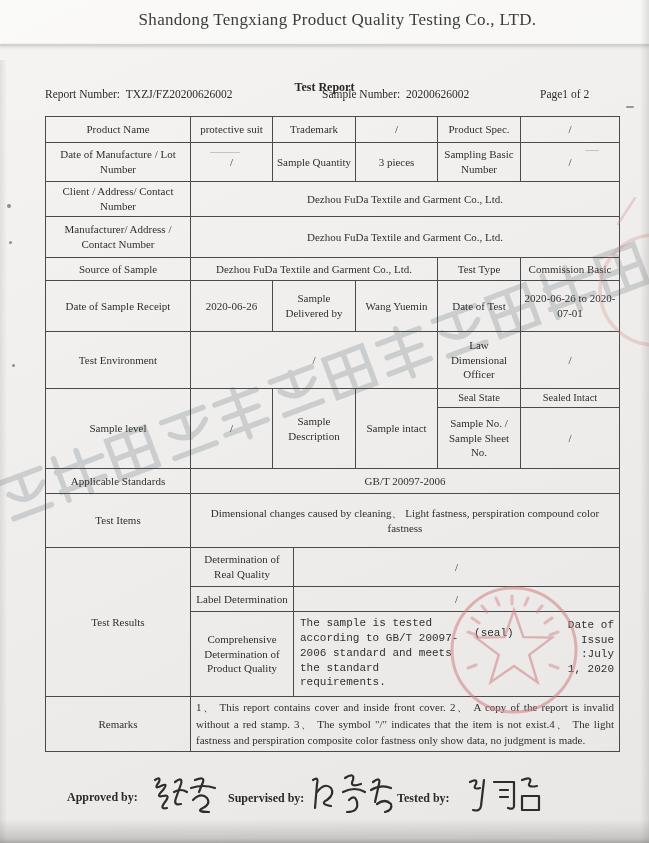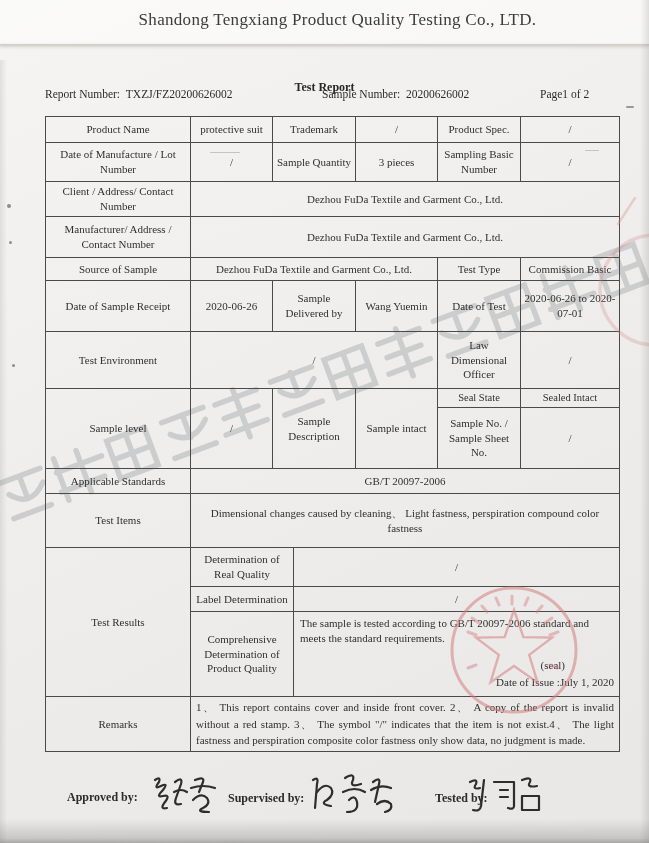--- a/index.html
+++ b/index.html
@@ -30,21 +30,21 @@
      border:1px solid #4a4a4a; display:flex; flex-direction:column;
      font-size:11px; color:#303030;}
   .r{display:flex; border-bottom:1px solid #4a4a4a; box-sizing:border-box;}
   .r.nb{border-bottom:none;}
   .c{border-right:1px solid #4a4a4a; box-sizing:border-box; display:flex;
      align-items:center; justify-content:center; text-align:center;
      padding:1px 3px; line-height:1.32; overflow:hidden;}
   .c.last{border-right:none; flex:1;}
   .col{display:flex; flex-direction:column; flex:1; box-sizing:border-box;}
   .w145{width:145px;} .w82{width:82px;} .w83{width:83px;} .w103{width:103px;}
-  .comp{flex-direction:column; align-items:stretch; justify-content:flex-start; text-align:left; padding:3px 2px 2px 2px;}
+  .comp{flex-direction:row; align-items:stretch; justify-content:flex-start; text-align:left; padding:3px 2px 2px 2px;font-family:Liberation Mono, monospace;}
   .comp .stmt{margin:1px 4px; line-height:1.35;}
   .comp .sealnote{text-align:right; margin:11px 52px 0 0;}
   .comp .issue{text-align:right; margin:3px 3px 0 0;}
   .remarks-val{text-align:justify; padding:2px 5px; line-height:1.5; align-items:flex-start;}
 
   .footer-label{position:absolute; font-size:12px; font-weight:600; color:#2b2b2b; white-space:nowrap;}
   .sig{position:absolute;}
   .sig path{fill:none; stroke:#2d2d2d; stroke-width:2.2; stroke-linecap:round; stroke-linejoin:round;}
 
   .wm{position:absolute; left:-4px; top:462px; width:700px; height:86px;
@@ -249,21 +249,21 @@
     <path d="M8,10 Q14,6 12,14 L10,38"></path>
     <path d="M12,22 Q20,12 26,18 Q30,24 22,30 Q14,34 26,36"></path>
     <path d="M40,8 Q50,2 48,10 Q44,18 56,14"></path>
     <path d="M38,22 Q50,16 60,22"></path>
     <path d="M44,30 Q50,24 52,32 Q54,42 42,42"></path>
     <path d="M68,12 Q76,6 74,14 L70,32"></path>
     <path d="M66,20 Q76,14 86,18"></path>
     <path d="M72,34 Q80,28 86,34 Q88,40 80,42"></path>
   </svg>
 
-  <div class="footer-label" style="left:397px; top:791px;margin-left:38px;">Tested by:</div>
+  <div class="footer-label" style="left:397px; top:791px;">Tested by:</div>
   <svg class="sig" style="left:462px; top:772px;" width="80" height="46" viewBox="0 0 80 46" role="img" aria-label="刘同召">
     <path d="M8,10 Q16,6 14,12 Q10,18 18,16"></path>
     <path d="M22,8 L19,34 Q18,40 11,38"></path>
     <path d="M32,10 H52 V34 Q52,38 46,36"></path>
     <path d="M38,18 H46 M38,25 H46"></path>
     <path d="M60,8 Q70,4 68,10 Q64,16 75,14"></path>
     <path d="M60,24 H77 V38 H60 Z"></path>
   </svg>
 
   <div class="speck" style="left:7px; top:204px; width:4px; height:4px;"></div>

